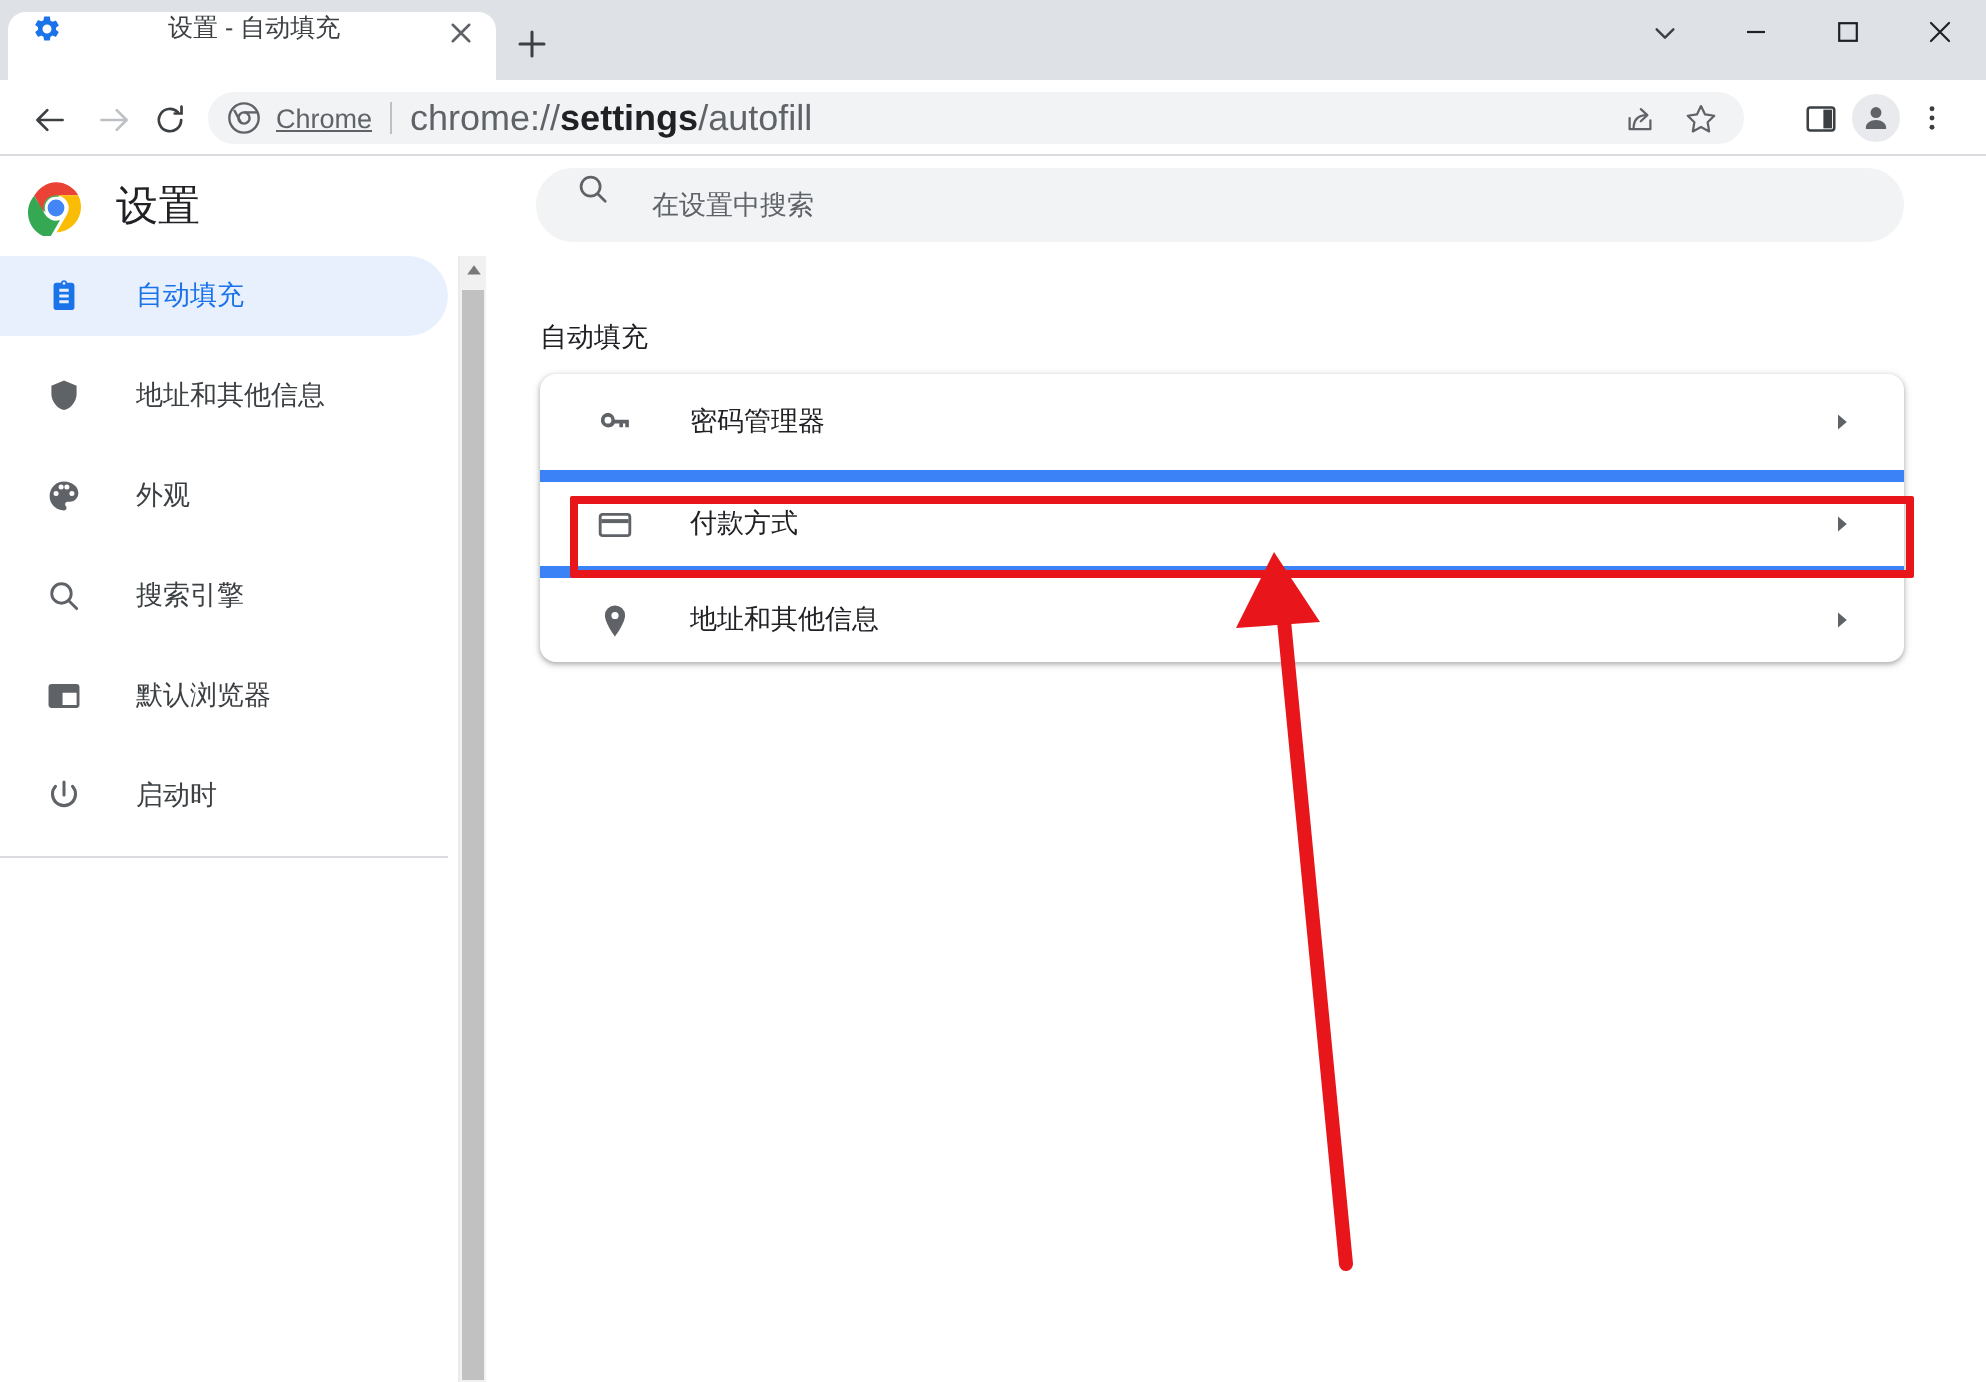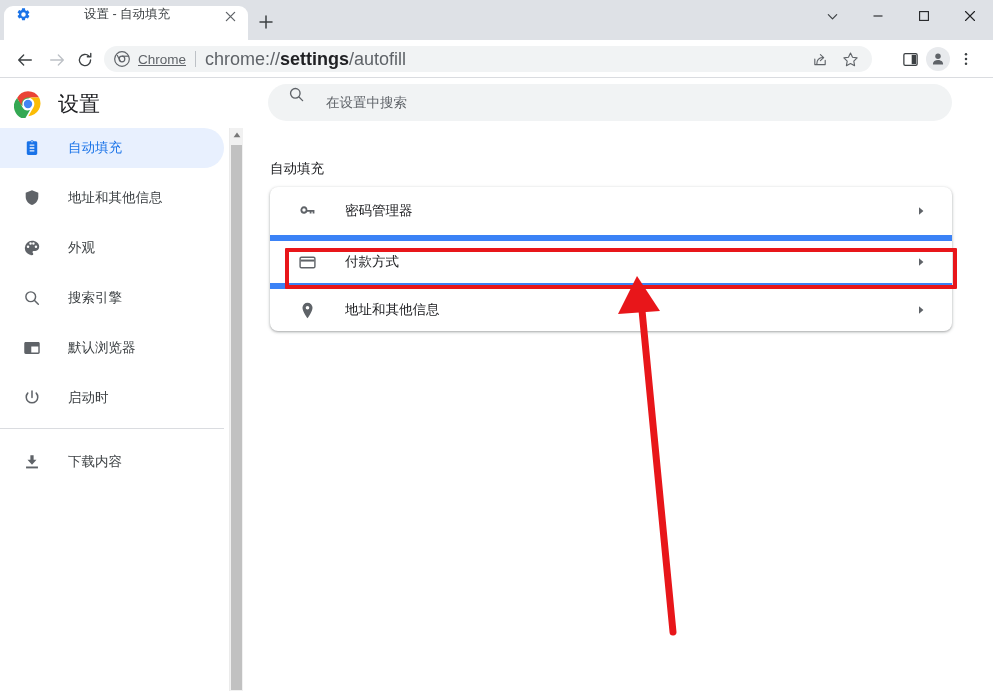--- a/index.html
+++ b/index.html
@@ -526,29 +526,20 @@
           <path d="M10 2.2 V9.4"></path>
           <path d="M14.7 4.6a6.4 6.4 0 1 1-9.4 0"></path>
         </svg>
       </span>
       <span class="nav-label">启动时</span>
     </div>
 
     <div class="nav-divider"></div>
 
 
-    <div class="nav-item">
-      <span class="nav-ic">
-        <svg width="18" height="18" viewBox="0 0 20 20" fill="currentColor">
-          <path d="M10 13 L15 7.6 H11.8 V2.6 H8.2 V7.6 H5 Z"></path>
-          <rect x="3.4" y="15" width="13.2" height="2.1"></rect>
-        </svg>
-      </span>
-      <span class="nav-label">下载内容</span>
-    </div>
 
 
 
   </div>
 
   <div class="scrolltrack">
     <div class="scroll-up">
       <svg width="8" height="6" viewBox="0 0 8 6" fill="#787878">
           <path d="M4 0.6 L7.4 5.2 H0.6 Z"></path>
         </svg>

